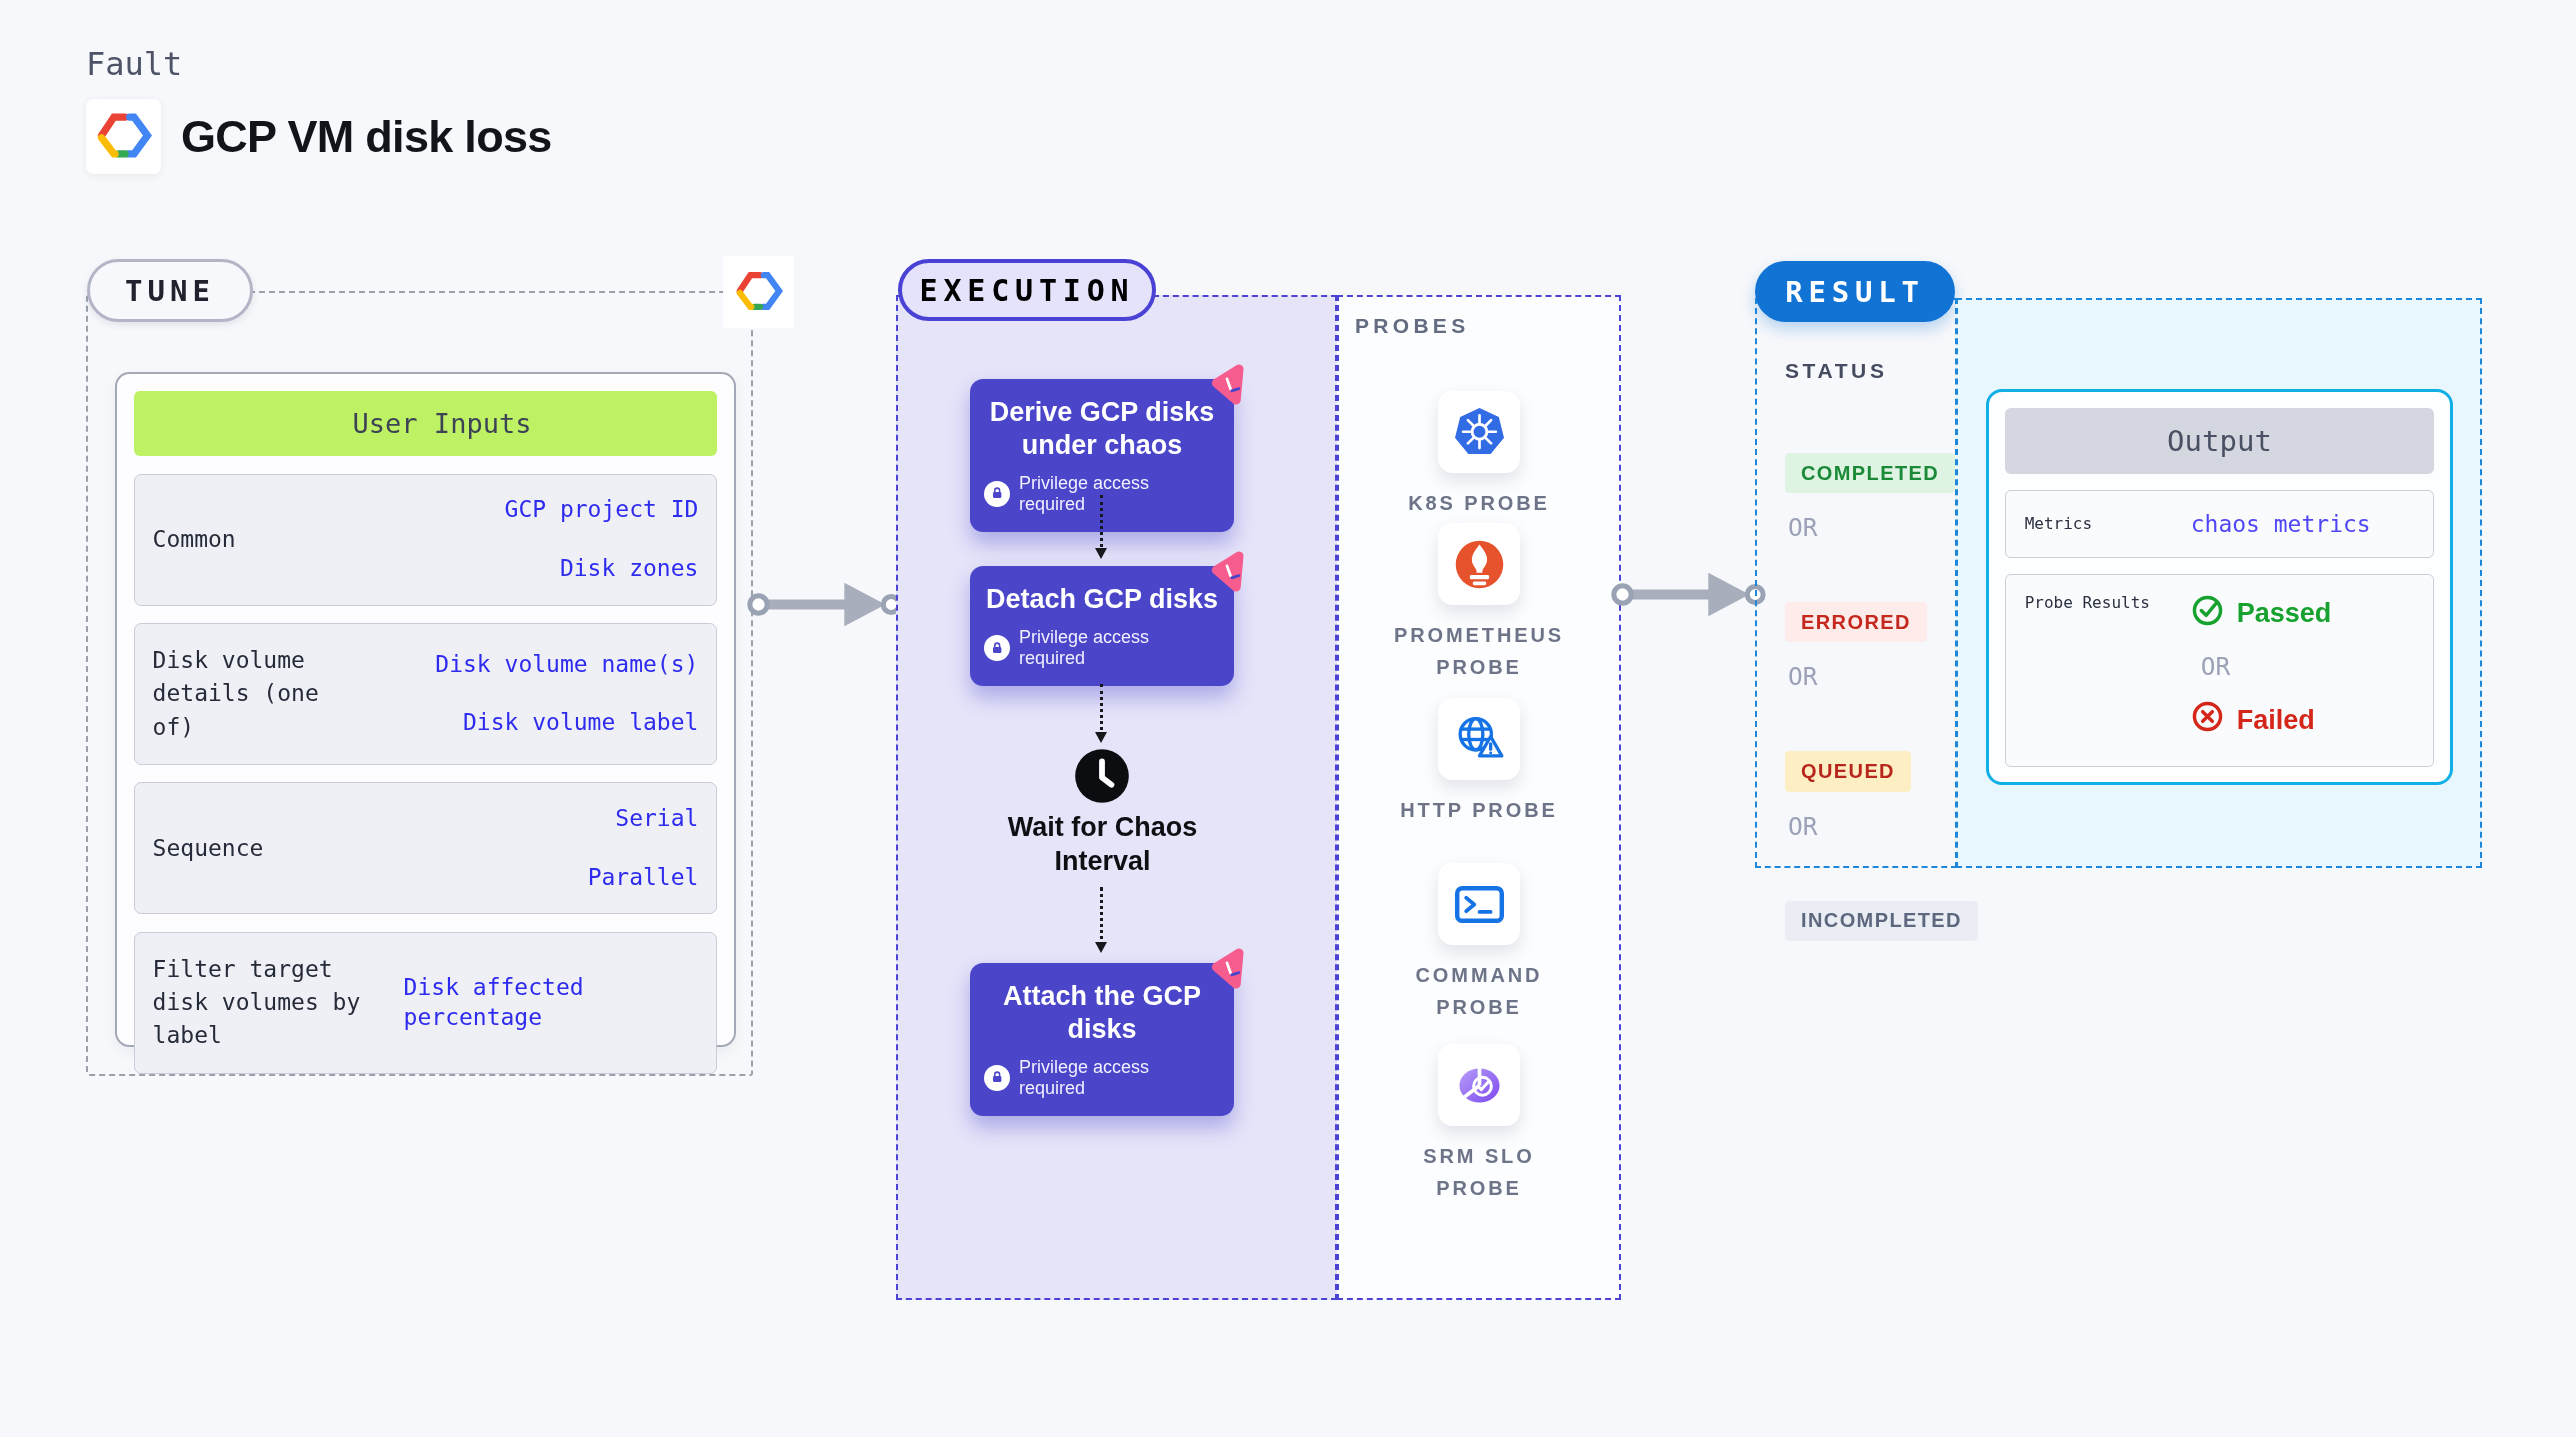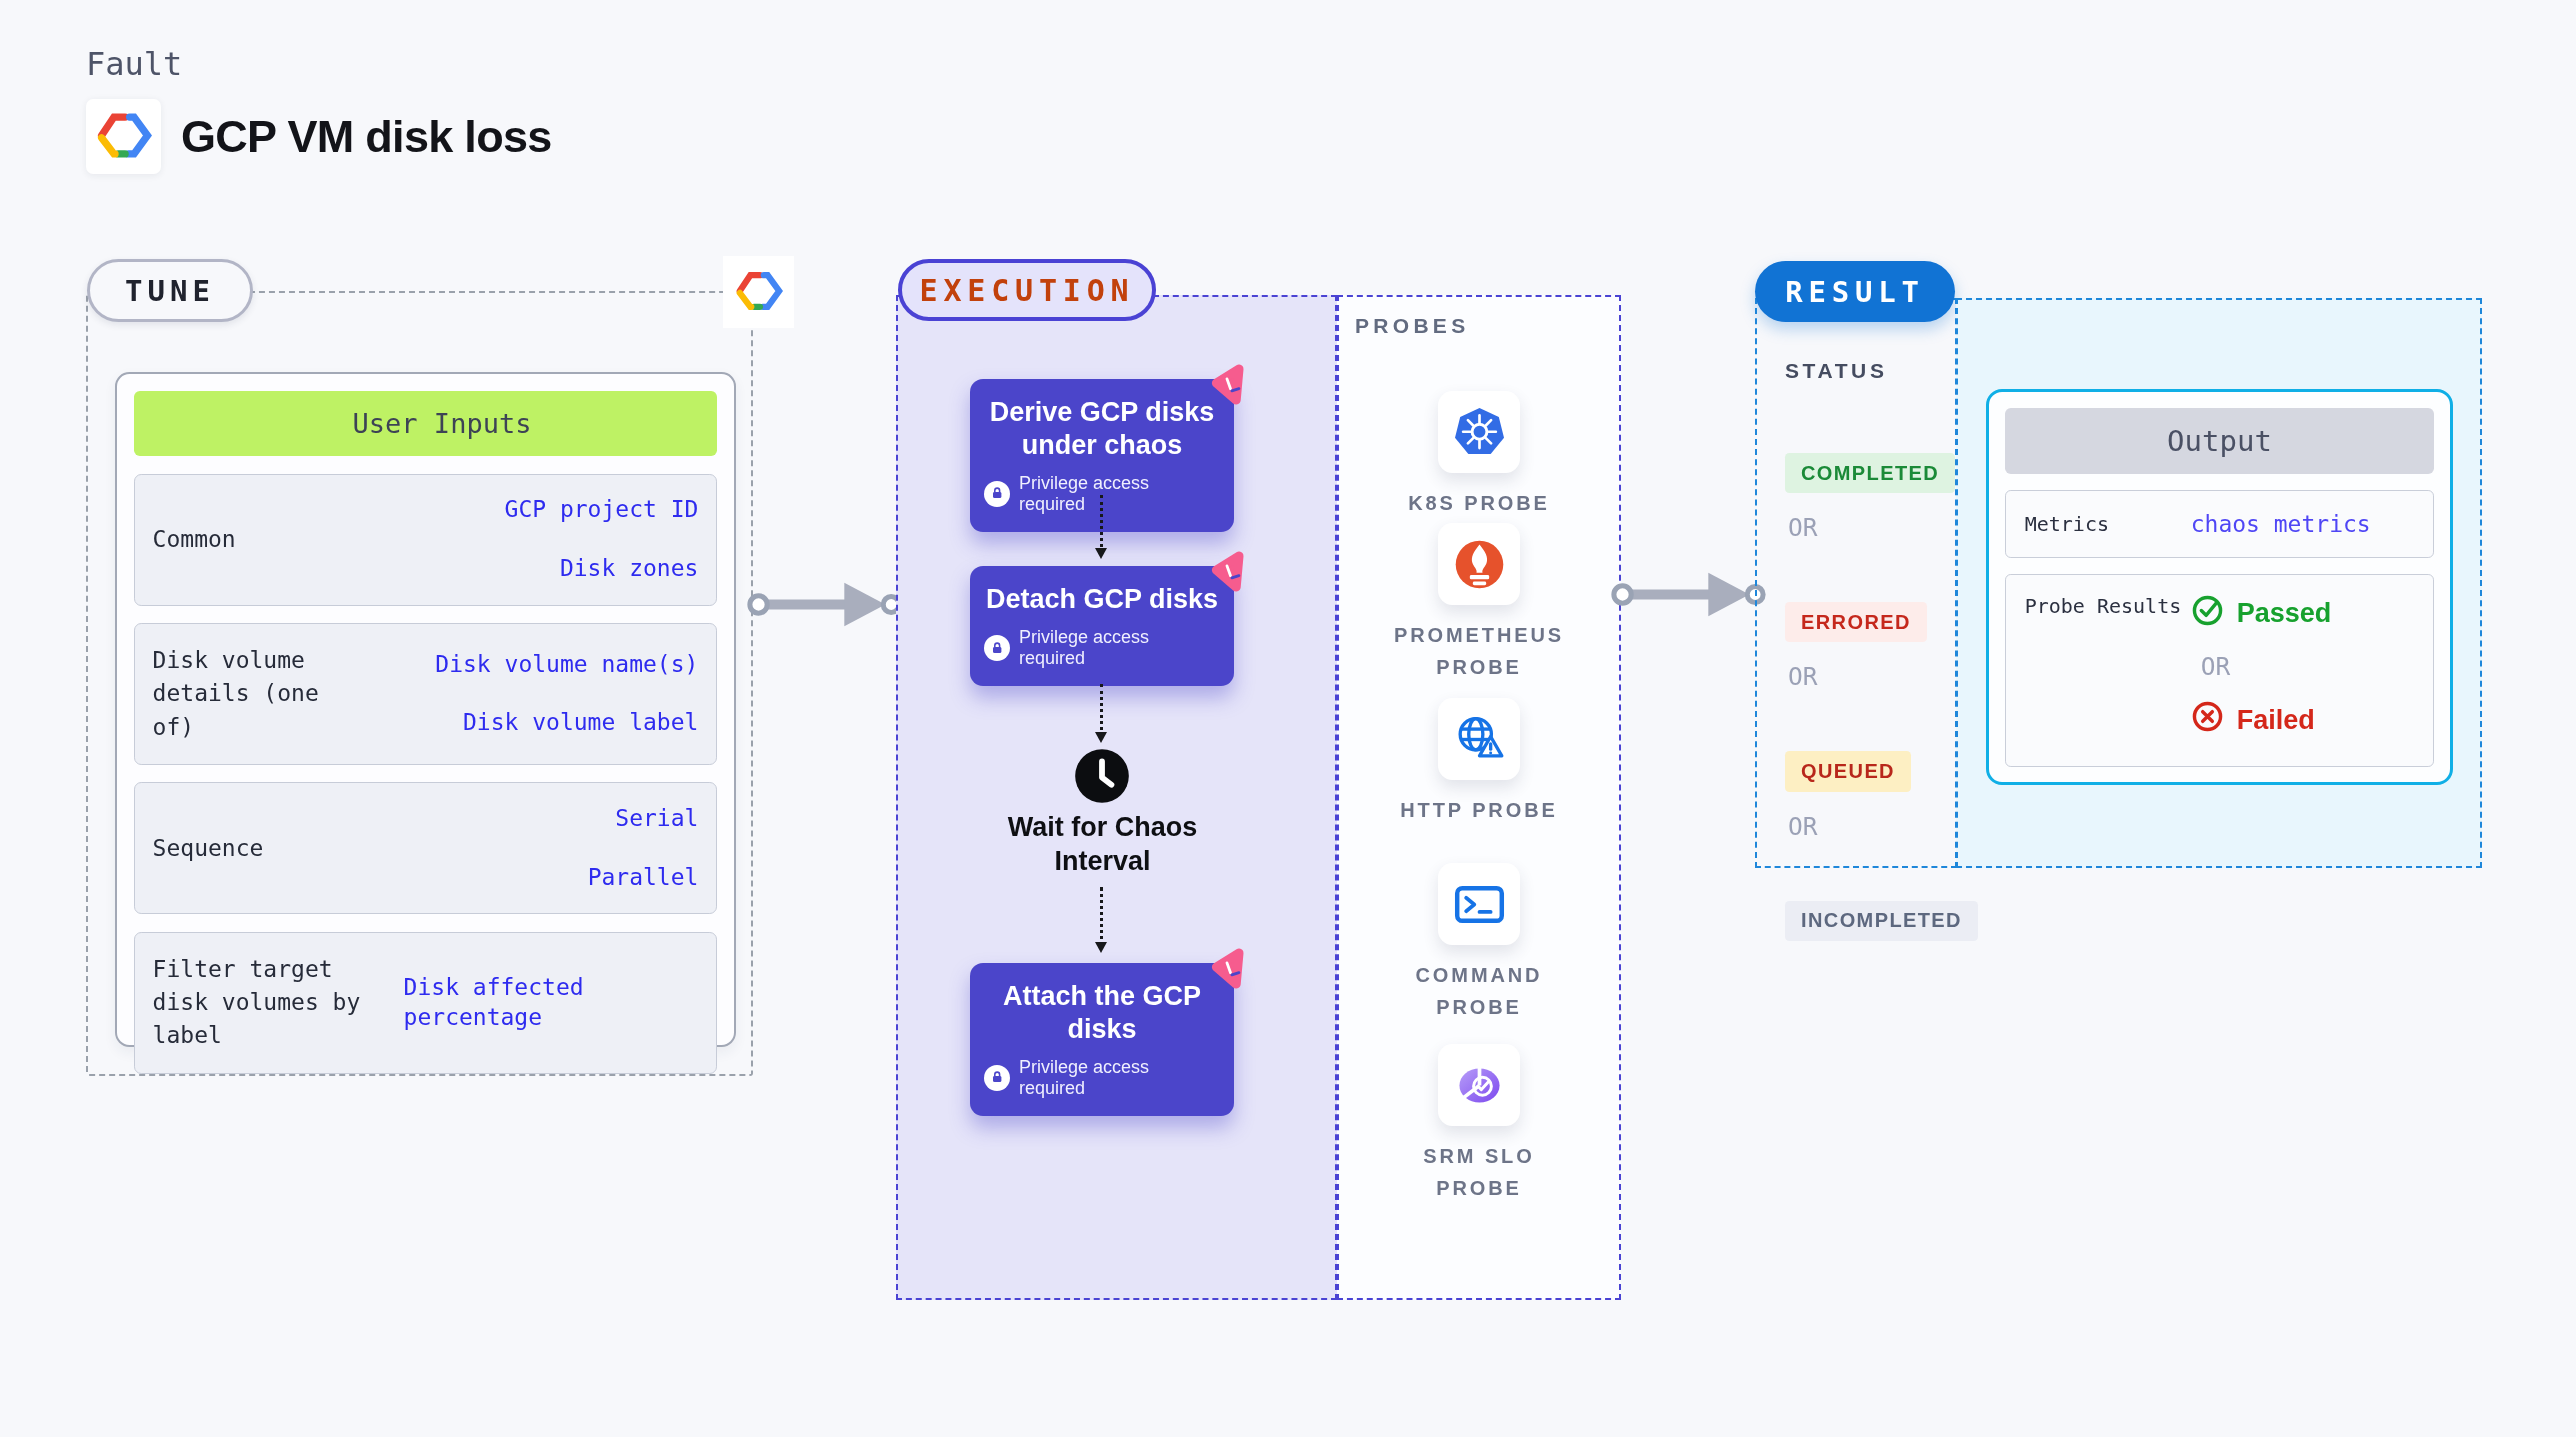--- a/index.html
+++ b/index.html
@@ -25,21 +25,21 @@
   .ui-row .lbl{width:216px;margin-right:35px;font-size:23px;color:#262b39;line-height:1.45;font-family:"DejaVu Sans Mono",monospace;}
   .ui-row .vals{flex:1;display:flex;flex-direction:column;gap:29px;font-size:23px;color:#2e2bef;line-height:1.3;font-family:"DejaVu Sans Mono",monospace;align-items:flex-end;}
 
   
   .flow-arrow{width:155px;height:55px;}
   #arrow-1{left:747px;top:577px;}
   #arrow-2{left:1611px;top:567px;}
 
   
   #exec-box{left:896px;top:295px;width:441px;height:1005px;background:#e5e4f9;border:2.9px dashed #4a43d3;box-sizing:border-box;}
-  #exec-pill{left:898px;top:259px;width:258px;height:62px;background:#e4e3fb;border:4.3px solid #4a42d4;border-radius:33px;color:#c2410c;font-size:30px;font-weight:bold;letter-spacing:5.8px;font-family:"DejaVu Sans Mono",monospace;box-sizing:border-box;}
+  #exec-pill{left:898px;top:259px;width:258px;height:62px;background:#e4e3fb;border:4.3px solid #4a42d4;border-radius:33px;color:#000000;font-size:30px;font-weight:bold;letter-spacing:5.8px;font-family:"DejaVu Sans Mono",monospace;box-sizing:border-box;}
   .node{position:absolute;left:970px;width:264px;background:#4b45ca;border-radius:13px;color:#fff;box-shadow:0 11.5px 20px rgba(72,66,200,.35);display:flex;flex-direction:column;align-items:center;justify-content:center;gap:11.5px;padding:17.3px 14.4px;box-sizing:border-box;}
   .node .title{font-size:27px;font-weight:bold;text-align:center;line-height:1.2;}
   #node-1{top:379px;min-height:108px;}
   #node-2{top:566px;min-height:109px;}
   #node-3{top:963px;min-height:107px;}
   .priv{display:flex;align-items:center;gap:8.6px;font-size:18px;color:#f0f0fe;}
   .lock-circle{width:26px;height:26px;border-radius:50%;background:#fff;display:flex;align-items:center;justify-content:center;}
   .chaos-corner{position:absolute;top:-17.3px;right:-18.7px;width:45px;height:45px;}
   .connector{position:absolute;left:1100px;width:0;border-left:3.6px dotted #17181b;}
   .connector::after{content:"";position:absolute;left:-8px;bottom:-11.5px;border:6.5px solid transparent;border-top:11.5px solid #17181b;}
@@ -67,21 +67,21 @@
   .badge.st-1{color:#c5281c;background:#fdecea;}
   .badge.st-2{color:#b8271b;background:#fdefc3;}
   .badge.st-3{color:#5d687f;background:#ebedf4;}
   .or{font-size:24.5px;color:#9ba1b6;font-family:"DejaVu Sans Mono",monospace;padding-left:2.9px;}
 
   #output-zone{left:1956px;top:298px;width:526px;height:570px;background:#e8f6fd;border:2.2px dashed #1f87da;box-sizing:border-box;}
   #output-card{left:1986px;top:389px;width:467px;height:396px;background:#fdfeff;border:3.6px solid #10afe6;border-radius:16px;padding:16px;box-sizing:border-box;}
   #output-header{height:66px;background:#d5d7e0;border-radius:5.8px;font-size:29px;color:#4a5064;font-family:"DejaVu Sans Mono",monospace;}
   .out-row{margin-top:16px;background:#fafbfd;border:1.4px solid #c9ced9;border-radius:5.8px;display:flex;padding:17.3px 18.7px;box-sizing:border-box;}
   #metrics-row{align-items:center;min-height:68px;}
-  .out-lbl{width:166px;font-size:20px;color:#2b3040;line-height:1.4;font-family:"DejaVu Sans Mono",monospace;flex-shrink:0;}
+  .out-lbl{width:166px;font-size:16px;color:#2b3040;line-height:1.4;font-family:"DejaVu Sans Mono",monospace;flex-shrink:0;}
   #metrics-value{font-size:23px;color:#4f46f5;font-family:"DejaVu Sans Mono",monospace;}
   #probe-results-row{align-items:flex-start;min-height:193px;}
   .pr-col{display:flex;flex-direction:column;gap:18.7px;padding-top:1.4px;}
   .res-line{display:flex;align-items:center;gap:13px;font-size:27px;font-weight:bold;}
   .res-line.passed{color:#17a12e;}
   .res-line.failed{color:#d4271a;}
   .pr-col .or{padding-left:10px;}
 </style>
 </head>
 <body>

